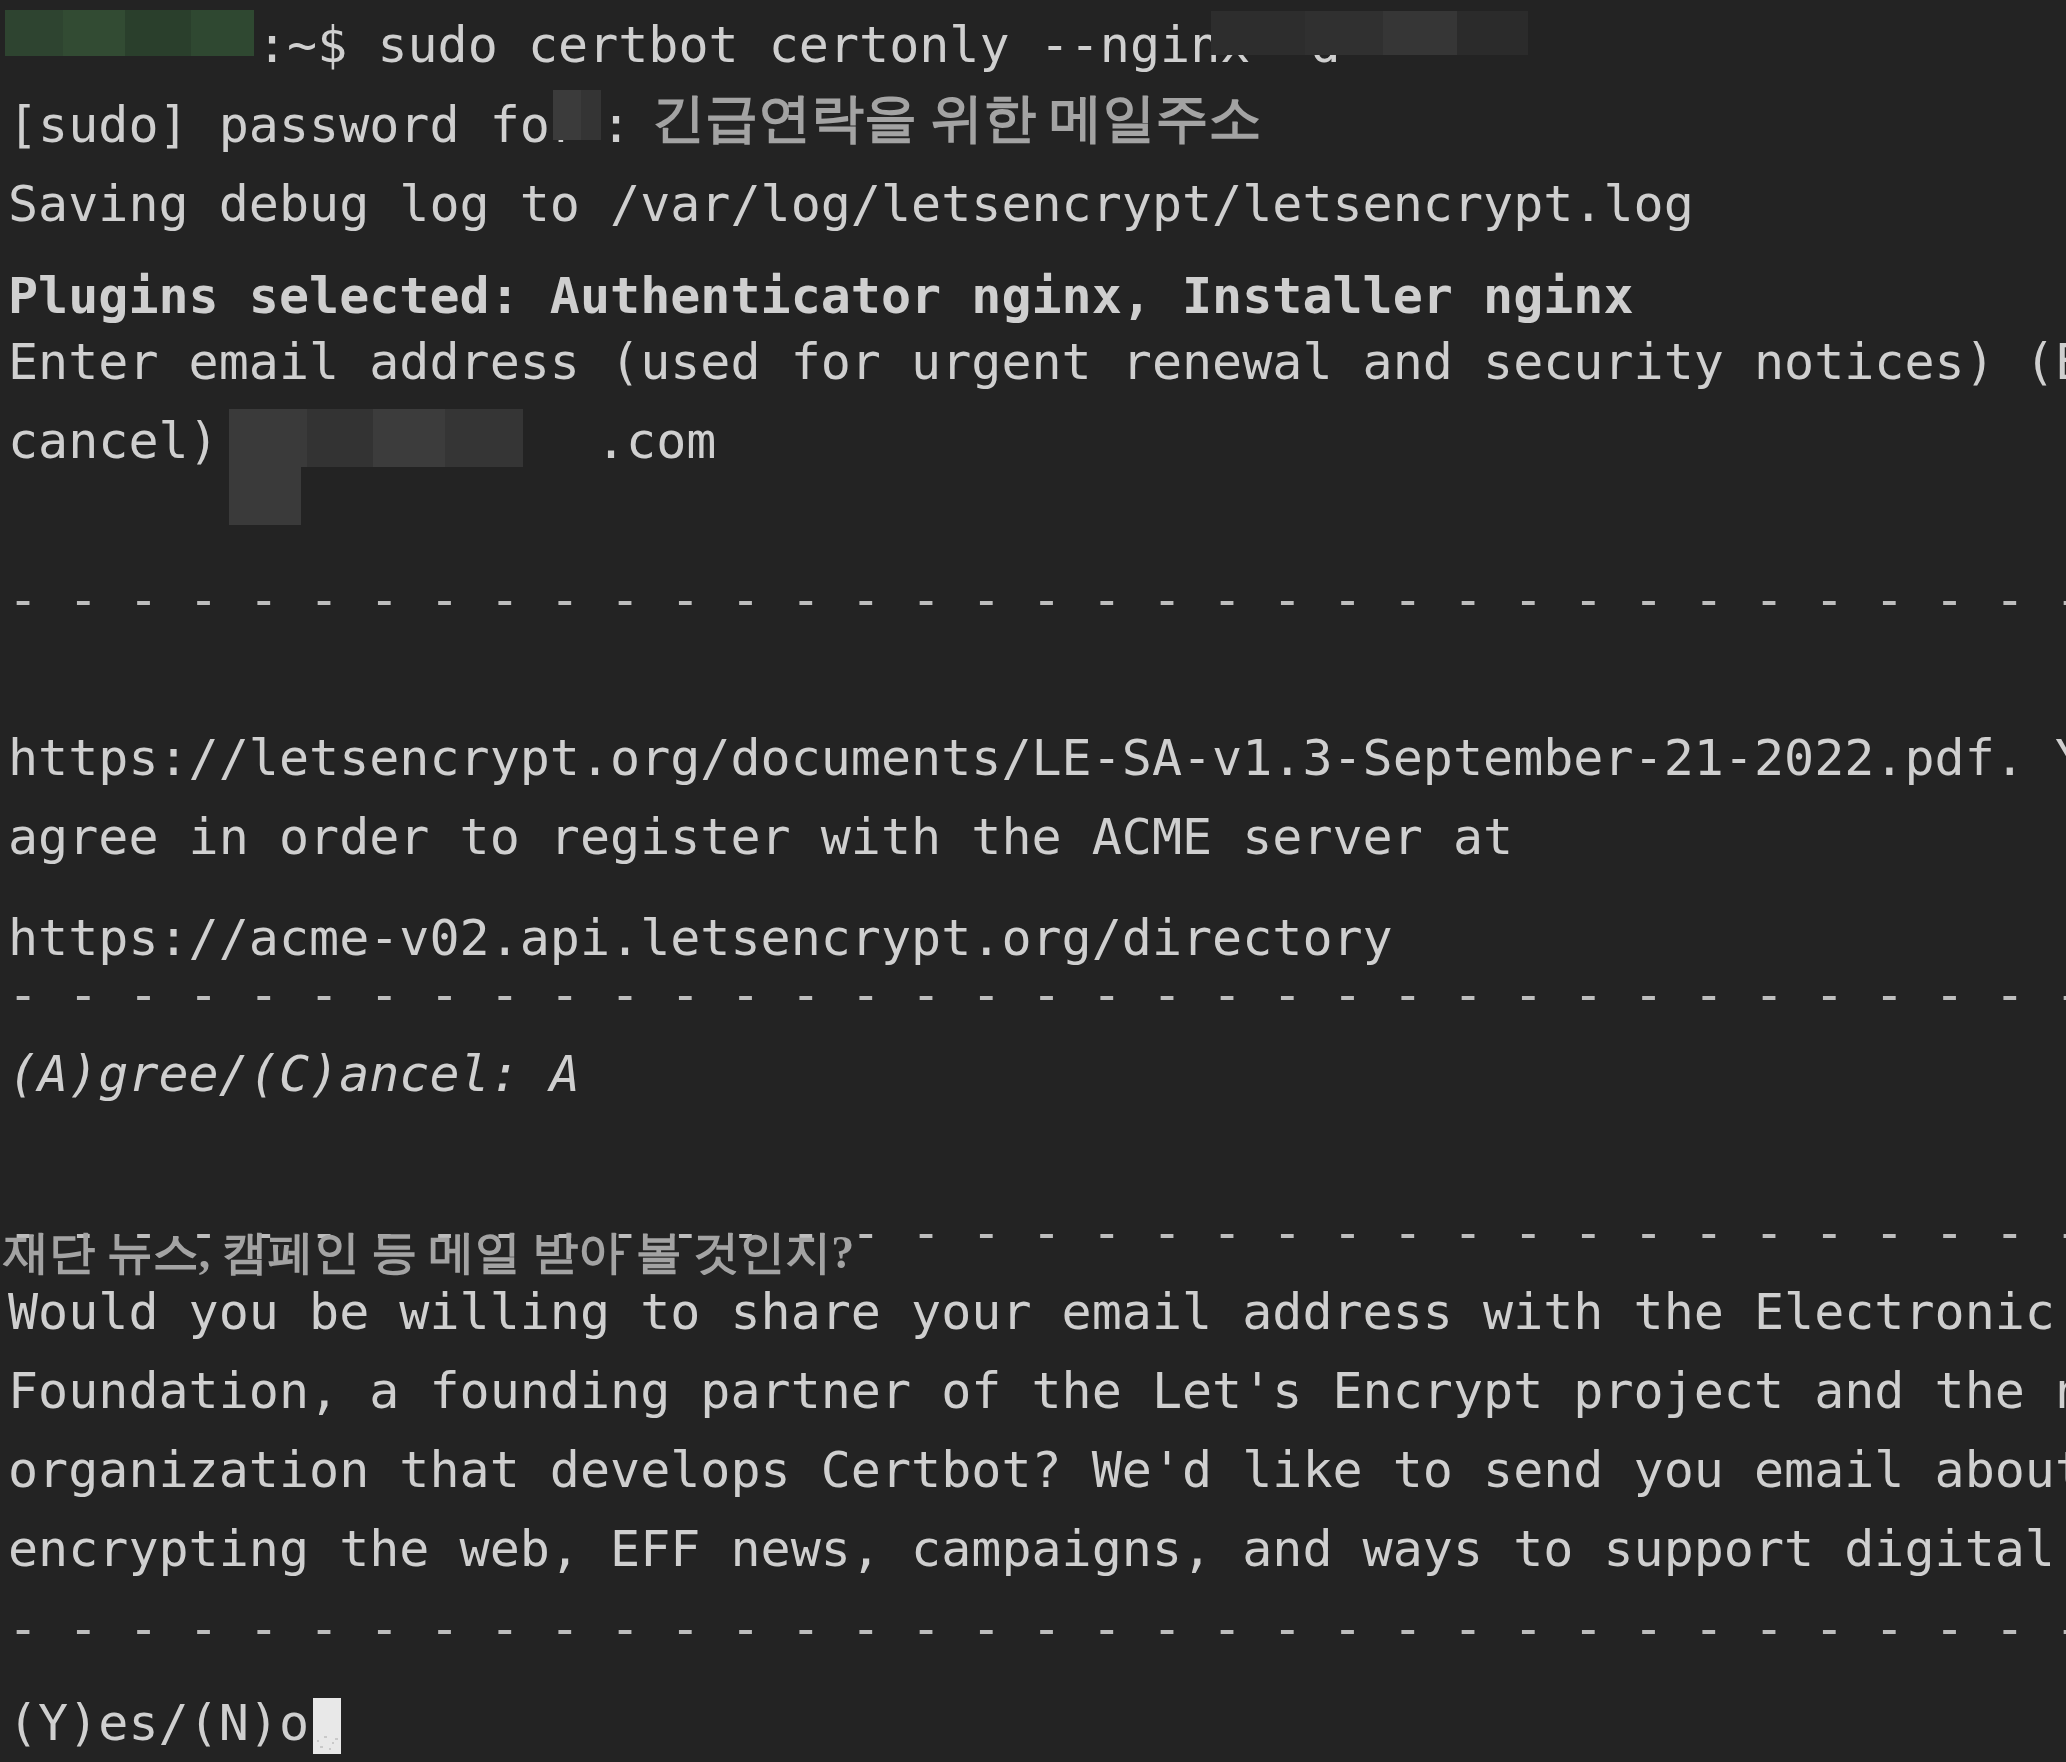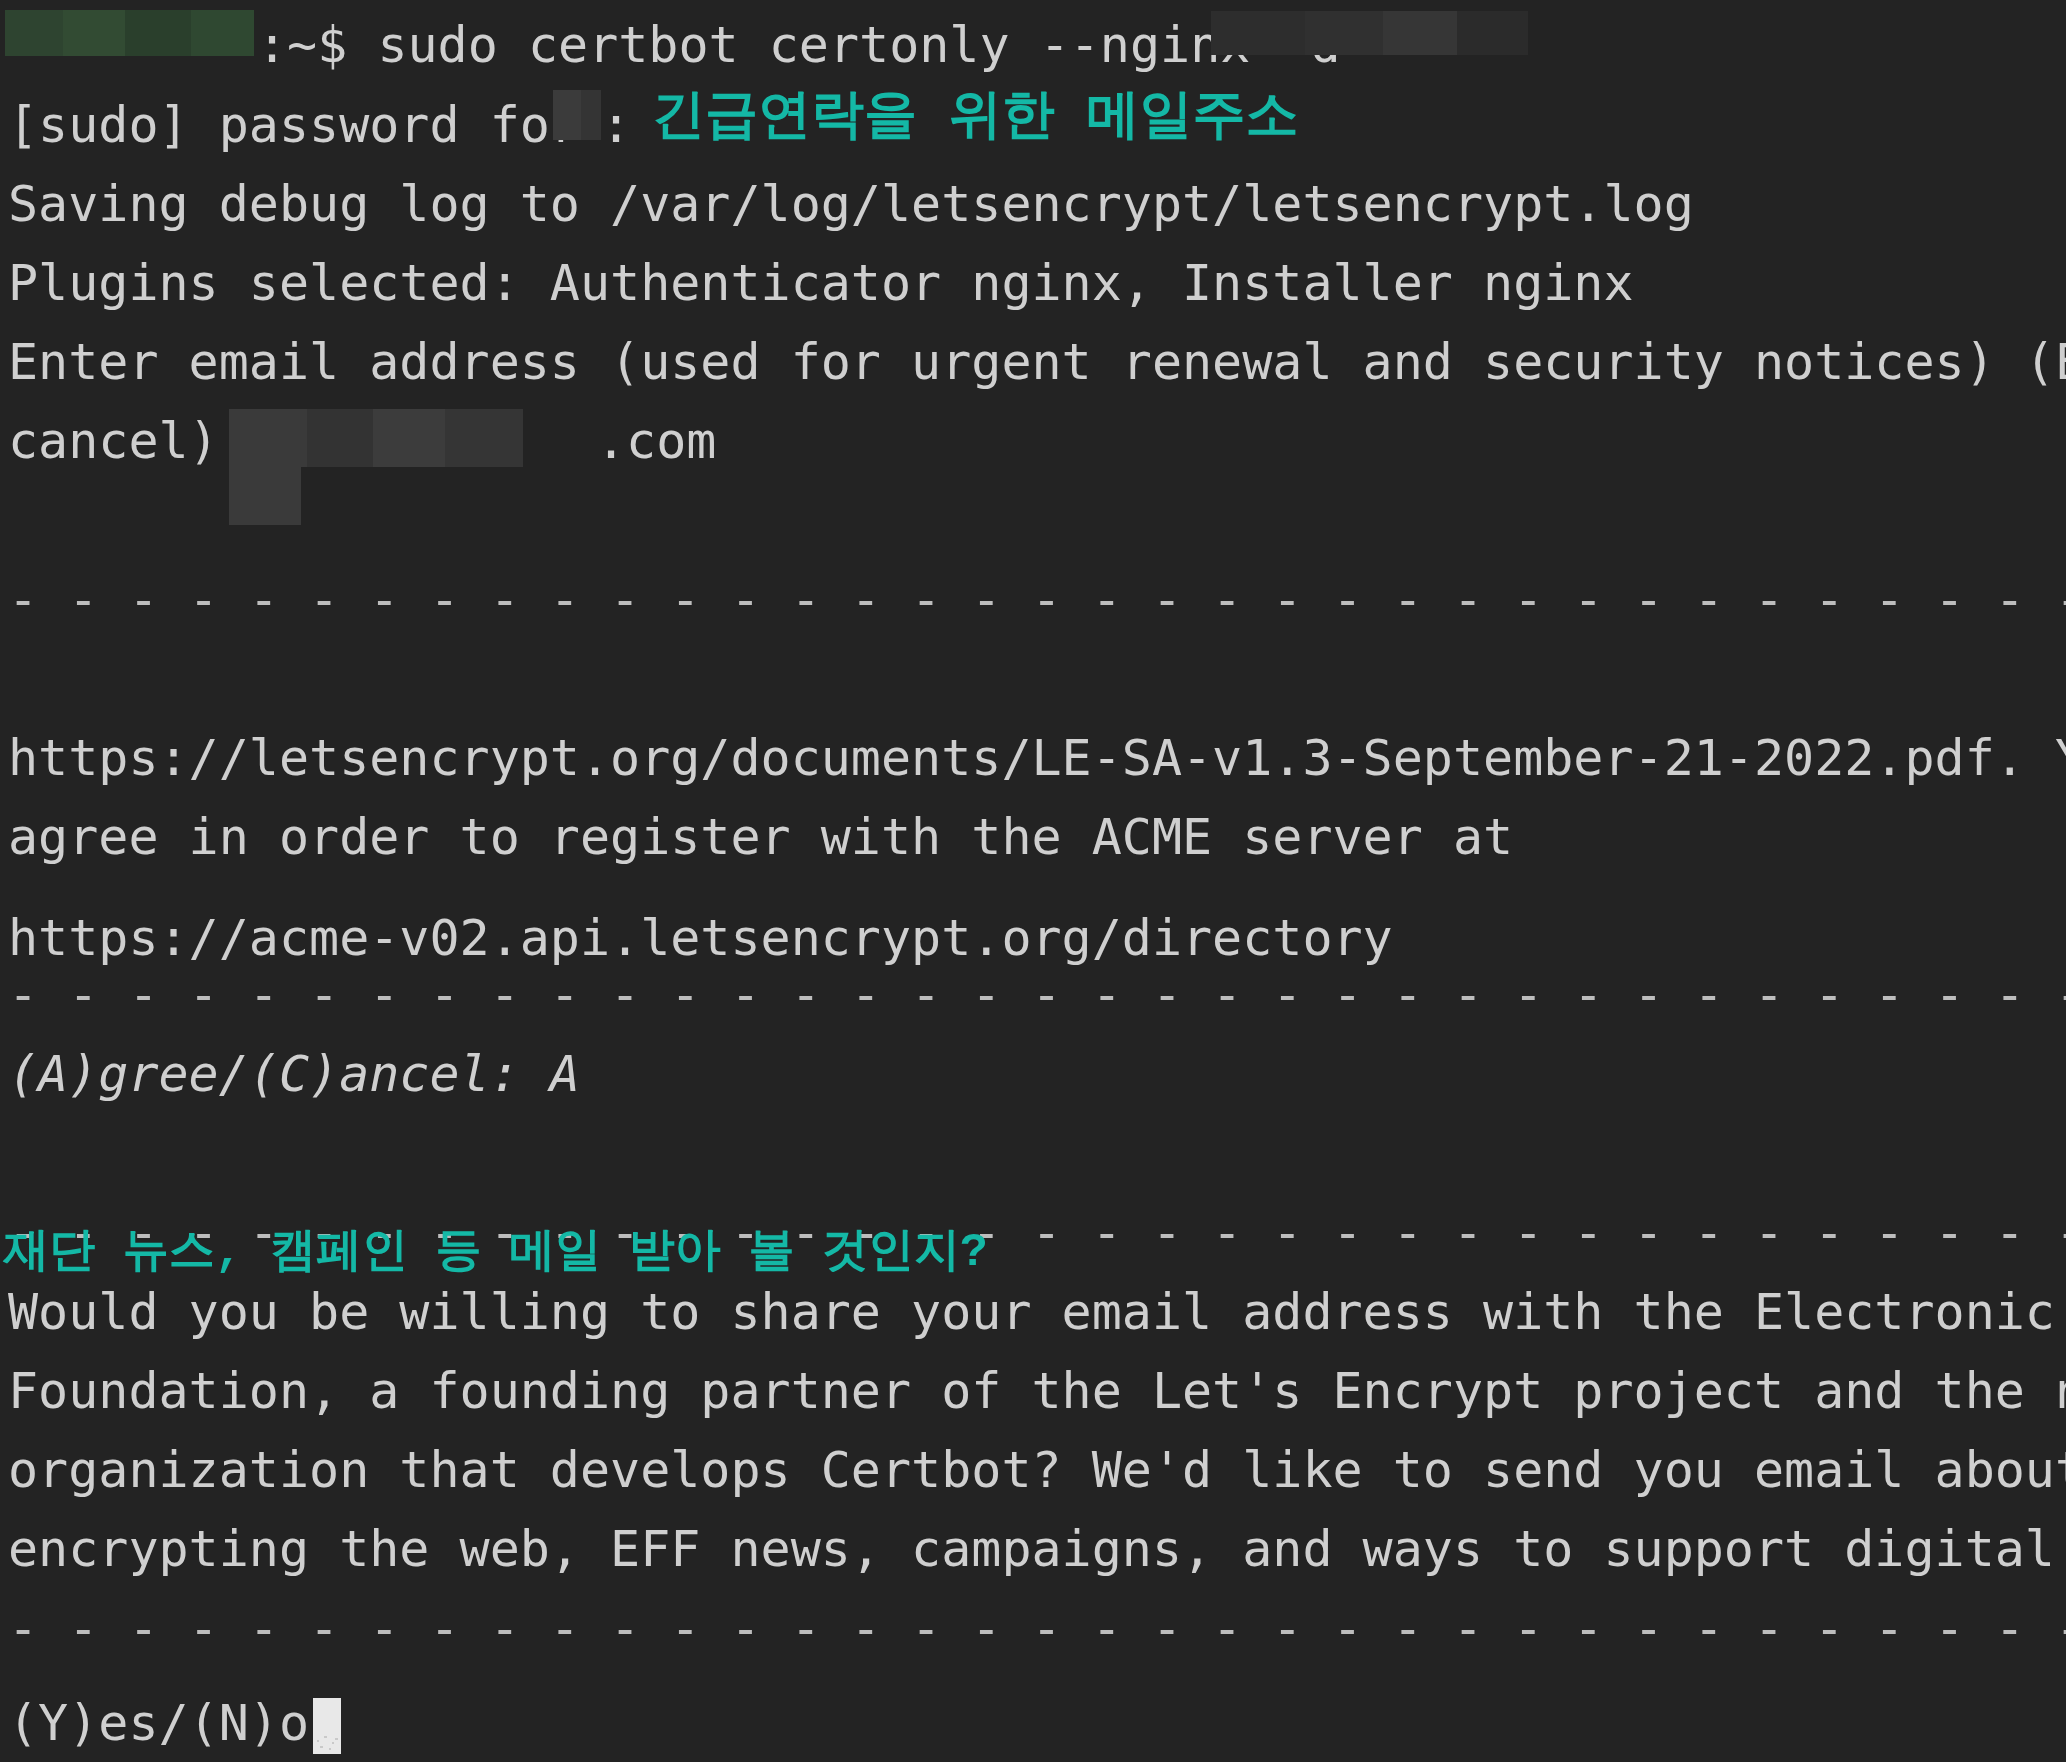--- a/index.html
+++ b/index.html
@@ -38,22 +38,22 @@
 
   .line.dashes {
     color: #bdbdbd;
     letter-spacing: 0px;
   }
 
   
   .annot {
     position: absolute;
     white-space: pre;
-    color: #14b8a6;
-    font-family: Liberation Mono, monospace;
+    color: #a3a3a3;
+    font-family: Liberation Serif, serif;
     font-weight: 700;
     line-height: 1;
   }
 
   
   .redact {
     position: absolute;
     display: inline-block;
   }
   .redact .chunk {
@@ -97,21 +97,21 @@
   <div class="line" style="left:8px; top:86px;">[sudo] password for</div>
   <span class="redact" id="redact-sudouser" style="left:553px; top:90px; width:48px; height:50px;">
     <span class="chunk" style="width:28px; background:#3b3b3b;"></span>
     <span class="chunk" style="width:20px; background:#343434;"></span>
   </span>
   <div class="line" style="left:601px; top:86px;">:</div>
   <div class="annot" style="left:652px; top:92px; font-size:53px;">긴급연락을 위한 메일주소</div>
 
   <div class="line" style="left:8px; top:165px;">Saving debug log to /var/log/letsencrypt/letsencrypt.log</div>
 
-  <div class="line" style="left:8px; top:244px;">Plugins selected: Authenticator nginx, Installer nginx</div>
+  <div class="line" style="left:8px; top:257px;font-weight:bold;">Plugins selected: Authenticator nginx, Installer nginx</div>
 
   <div class="line" style="left:8px; top:323px;">Enter email address (used for urgent renewal and security notices) (Enter 'c' to</div>
 
   <div class="line" style="left:8px; top:402px;">cancel):</div>
   <span class="redact" id="redact-email" style="left:229px; top:409px; width:365px; height:58px;">
     <span class="chunk" style="width:78px; background:#3a3a3a;"></span>
     <span class="chunk" style="width:66px; background:#333333;"></span>
     <span class="chunk" style="width:72px; background:#3c3c3c;"></span>
     <span class="chunk" style="width:78px; background:#353535;"></span>
     <span class="chunk" style="width:72px; background:#3a3a3a;"></span>

